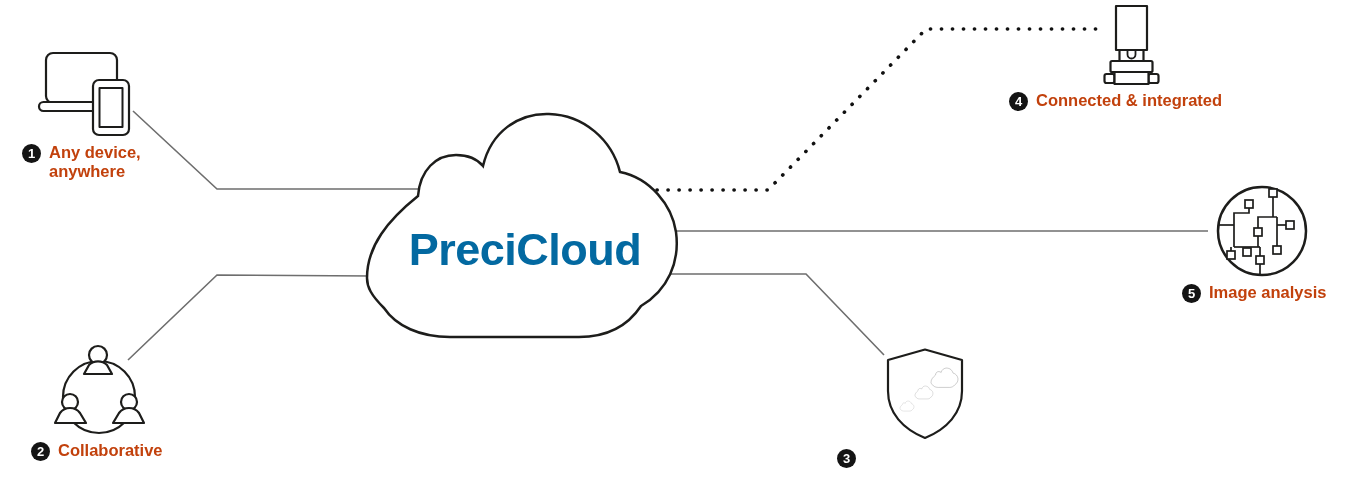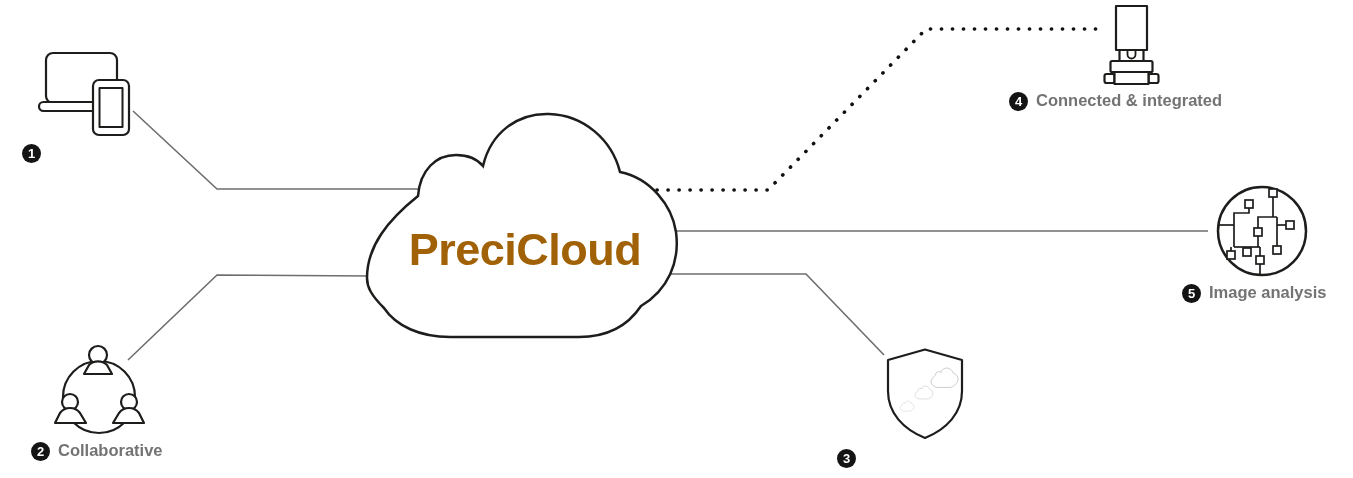--- a/index.html
+++ b/index.html
@@ -11,21 +11,21 @@
     overflow:hidden;
   }
   .stage svg.diagram{position:absolute;left:0;top:0;}
   .cloud-title{
     position:absolute;
     left:372px;top:227px;width:306px;
     text-align:center;
     font-size:45px;
     font-weight:700;
     letter-spacing:-0.5px;
-    color:#a16207;
+    color:#0369a1;
     line-height:1;
   }
   .feature-label{
     position:absolute;
     display:flex;
     align-items:flex-start;
     gap:8px;
   }
   .badge{
     flex:0 0 auto;
@@ -38,21 +38,21 @@
     font-weight:700;
     display:flex;
     align-items:center;
     justify-content:center;
     line-height:1;
   }
   .feature-text{
     font-size:16.5px;
     font-weight:700;
     line-height:19px;
-    color:#737373;
+    color:#c2410c;
     white-space:pre-line;
   }
   .pos-f1{left:22px;top:143px;}
   .pos-f2{left:31px;top:441px;}
   .pos-f3{left:837px;top:448px;}
   .pos-f4{left:1009px;top:91px;}
   .pos-f5{left:1182px;top:283px;}
 </style>
 </head>
 <body>
@@ -144,20 +144,22 @@
         <rect x="1286" y="221" width="8" height="8"></rect>
         <rect x="1273" y="246" width="8" height="8"></rect>
       </g>
     </g>
   </svg>
 
   <div class="cloud-title">PreciCloud</div>
 
   <div class="feature-label pos-f1">
     <span class="badge">1</span>
+    <span class="feature-text">Any device,
+anywhere</span>
   </div>
 
   <div class="feature-label pos-f2">
     <span class="badge">2</span>
     <span class="feature-text">Collaborative</span>
   </div>
 
   <div class="feature-label pos-f3">
     <span class="badge">3</span>
   </div>

